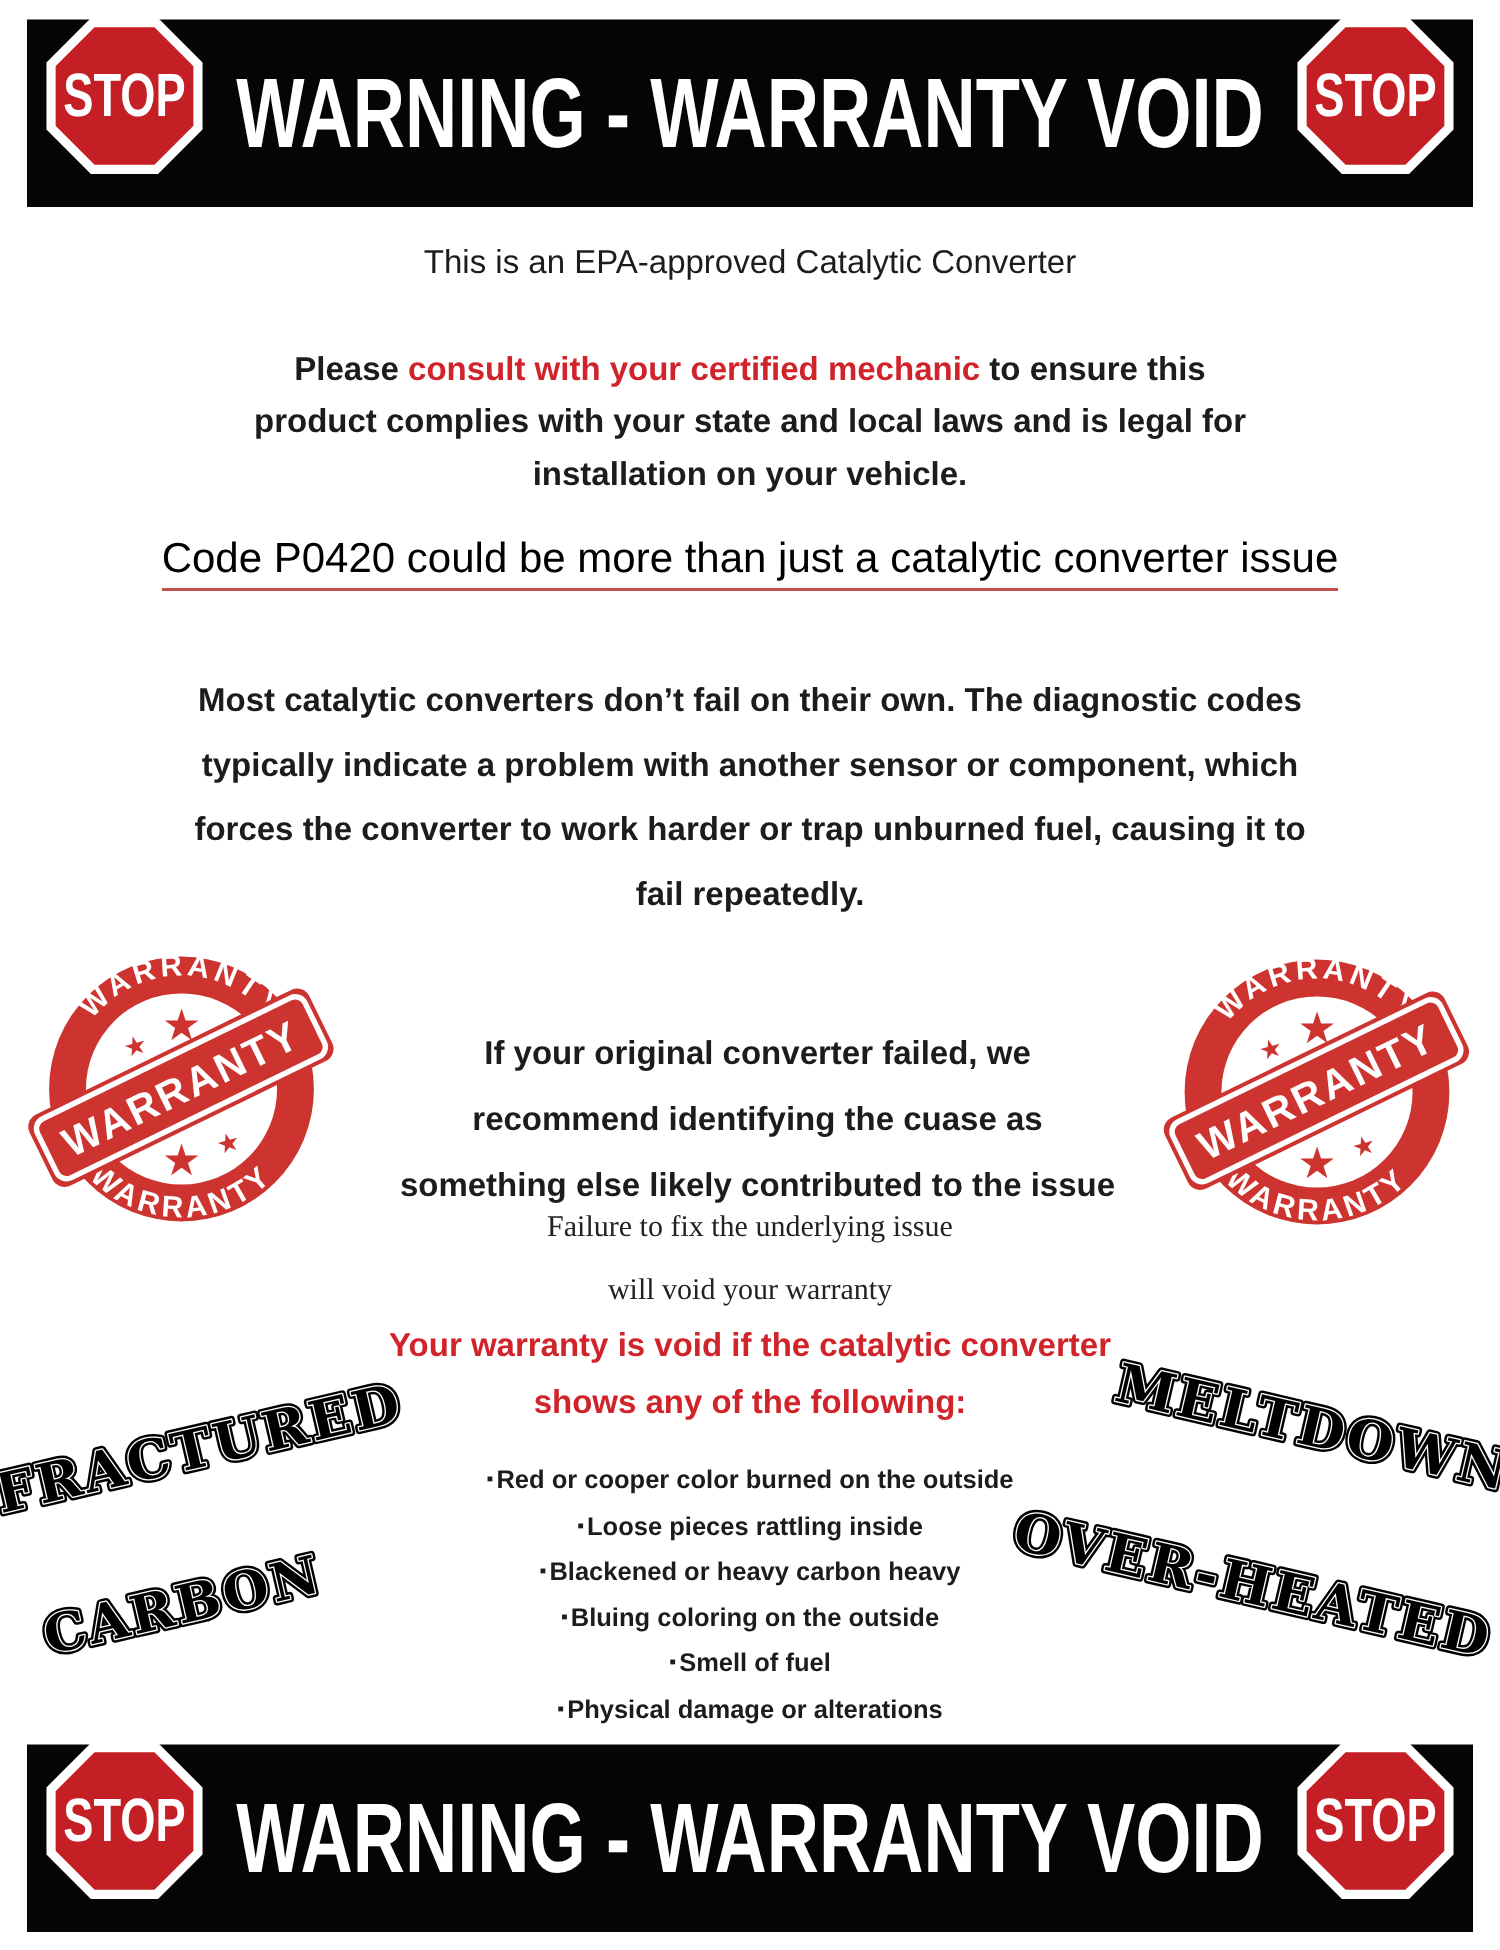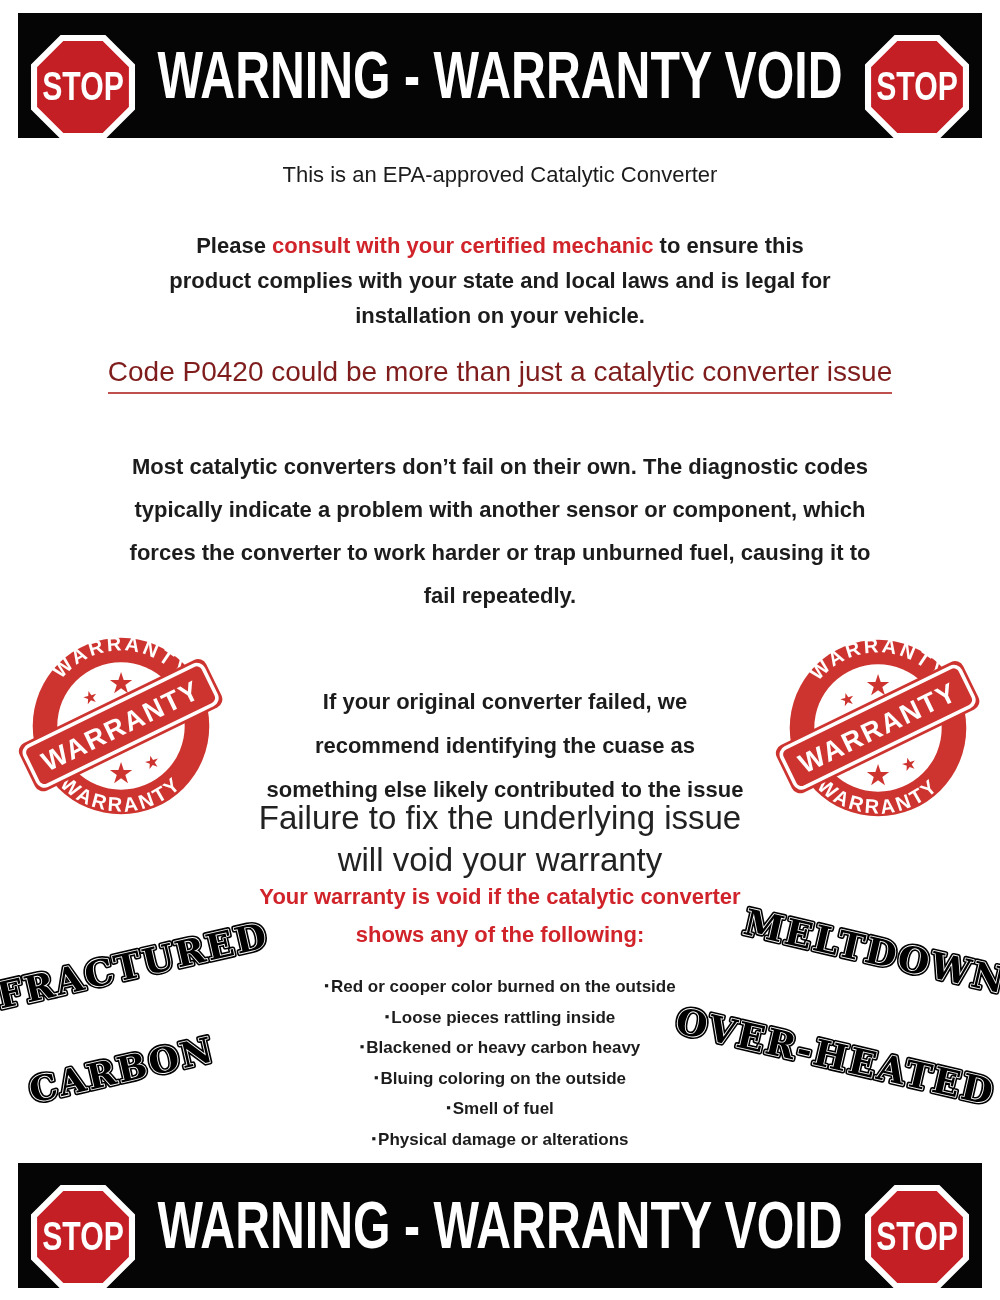--- a/index.html
+++ b/index.html
@@ -5,38 +5,38 @@
   html,body{margin:0;padding:0;background:#fff;}
   .page{
     position:relative;width:1000px;height:1300px;background:#ffffff;
     font-family:"Liberation Sans",sans-serif;color:#1c1c1c;overflow:hidden;
   }
   svg{overflow:visible;display:block;}
 
   
   .banner{
     position:absolute;left:18px;width:964px;height:125px;background:#050505;
-    display:flex;align-items:flex-end;justify-content:space-between;padding:0 14px;box-sizing:border-box;
+    display:flex;align-items:flex-start;justify-content:space-between;padding:0 14px;box-sizing:border-box;
   }
   .banner.top{top:13px;}
   .banner.bottom{top:1163px;}
   .banner-title-svg{flex:1 1 auto;margin:0 10px;}
   .banner-text{font-family:"Liberation Sans",sans-serif;font-weight:bold;font-size:66px;fill:#ffffff;}
   .stop-text{font-family:"Liberation Sans",sans-serif;font-weight:bold;font-size:40px;fill:#ffffff;}
 
   
   .tblock{position:absolute;left:0;width:1000px;text-align:center;}
   .intro-title{top:162px;font-size:22px;font-weight:normal;}
   .please{top:228px;font-size:22px;font-weight:bold;line-height:35px;}
   .please .red{color:#d0232a;}
-  .red-heading{top:356px;font-size:28px;font-weight:normal;color:#7f1d1d;}
+  .red-heading{top:356px;font-size:28px;font-weight:normal;color:#000000;}
   .red-heading .underlined{border-bottom:2px solid #c0504d;padding-bottom:5px;}
   .most{top:445px;font-size:22px;font-weight:bold;line-height:43px;}
   .mid-bold{top:680px;left:205px;width:600px;font-size:22px;font-weight:bold;line-height:44px;}
-  .failure{top:797px;font-size:33px;font-weight:normal;color:#222;line-height:42px;}
+  .failure{top:797px;font-size:20px;font-weight:normal;color:#222;line-height:42px;font-family:Liberation Serif, serif;}
   .red-warn{top:878px;font-size:22px;font-weight:bold;color:#d0232a;line-height:38px;}
   .bullets{top:972px;font-size:17px;font-weight:bold;line-height:29.5px;list-style:none;margin:0;padding:0;}
   .bullets li::before{content:"▪";font-size:13px;margin-right:2px;position:relative;top:-2px;}
 
   
   .stamp{position:absolute;width:182px;height:182px;}
   .stamp.left{left:30px;top:635px;}
   .stamp.right{left:787px;top:637px;}
   .ring-text{font-family:"Liberation Sans",sans-serif;font-weight:bold;font-size:22px;fill:#ffffff;letter-spacing:3px;}
   .ribbon-text{font-family:"Liberation Sans",sans-serif;font-weight:bold;font-size:30px;fill:#ffffff;letter-spacing:2px;}

